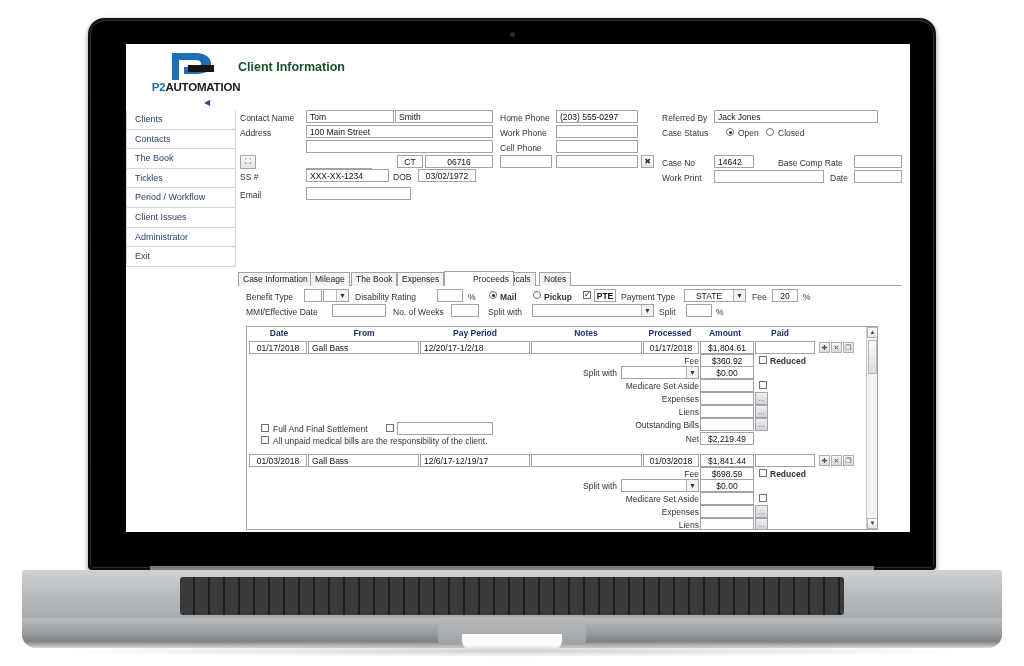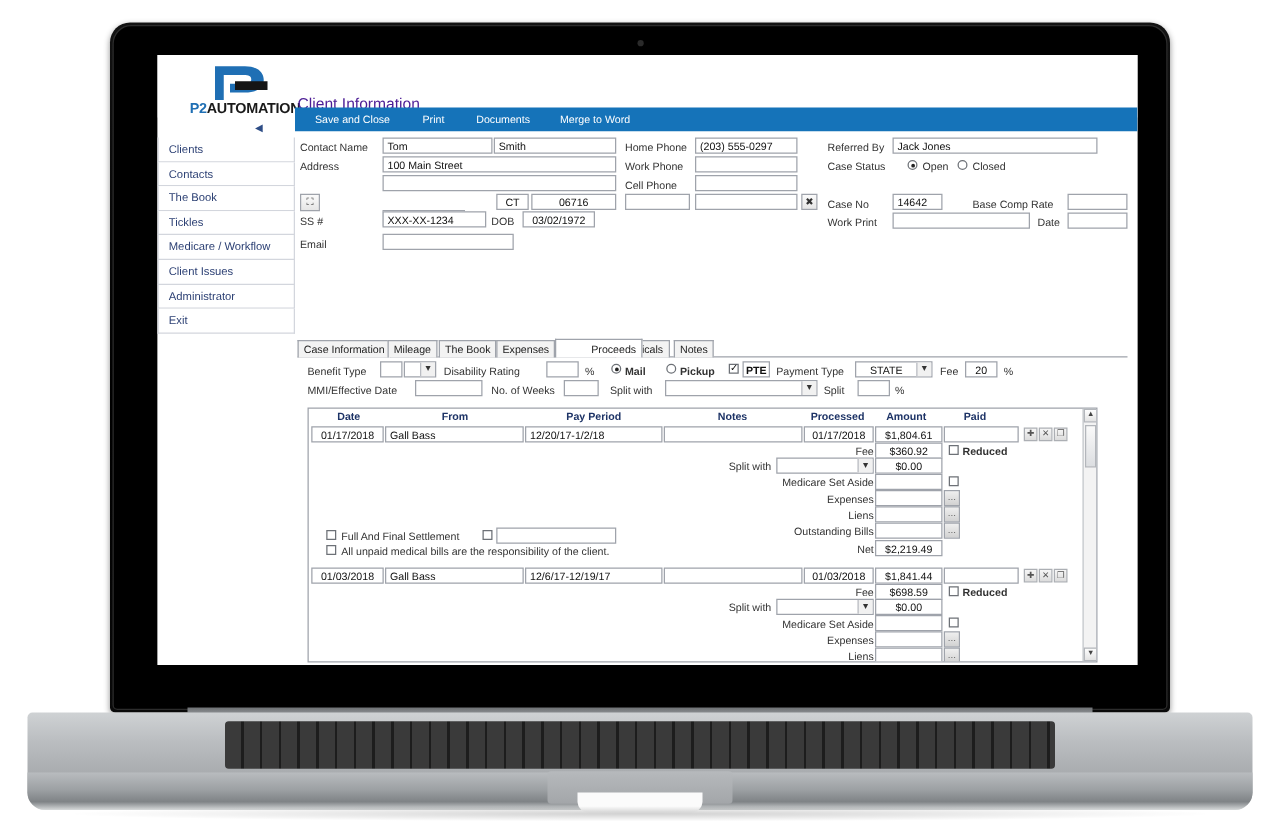--- a/index.html
+++ b/index.html
@@ -80,21 +80,21 @@
   
   .app { position: absolute; inset: 0; background: #fff; font-size: 9px; color: #1b1b1b; }
 
   
   .header { position: absolute; left: 0; top: 0; width: 784px; height: 50px; background: #fff; }
   .logo-wrap { position: absolute; left: 12px; top: 6px; width: 116px; height: 44px; }
   .logo-mark { position: absolute; left: 28px; top: 1px; }
   .logo-text { position: absolute; left: 0px; top: 31px; width: 116px; text-align: center;
     font-size: 11.5px; font-weight: bold; letter-spacing: -.2px; color: #1a1a1a; white-space: nowrap; }
   .logo-text .p2 { color: #1f6fb4; }
-  .page-title { position: absolute; left: 112px; top: 32px; font-size: 12.5px; font-weight: normal; color: #4c1d95; }
+  .page-title { position: absolute; left: 112px; top: 16px; font-size: 12.5px; font-weight: bold; color: #14532d; }
 
   
   .menubar { position: absolute; left: 110px; top: 42px; width: 674px; height: 19px; background: #1573b9; }
   .menubar .mi { position: absolute; top: 4px; color: #fff; font-size: 8.5px; white-space: nowrap; cursor: pointer; }
 
   
   .sidebar { position: absolute; left: 0px; top: 66px; width: 110px; }
   .collapse-arrow { position: absolute; left: 78px; top: -12px; width: 10px; height: 10px; color: #2e4d86; font-size: 8px; cursor: pointer; }
   .nav-item {
     height: 19.6px; line-height: 19.6px; padding-left: 8px;
@@ -180,34 +180,28 @@
             <svg width="54" height="30" viewBox="0 0 54 30">
               <path d="M6,2 L30,2 C40,2 45,7 45,13 C45,19 40,23 30,23 L18,23 L18,16 L29,16 C33,16 35,15 35,12.5 C35,10 33,9 29,9 L13,9 L13,29 L6,29 Z" fill="#1f6fb4"></path>
               <rect x="22" y="14" width="26" height="7" fill="#151515"></rect>
             </svg>
           </div>
           <div class="logo-text"><span class="p2">P2</span><span>AUTOMATION</span></div>
         </div>
         <div class="page-title">Client Information</div>
       </div>
 
-      <div class="menubar">
-        <div class="mi" style="left:16px">Save and Close</div>
-        <div class="mi" style="left:102px">Print</div>
-        <div class="mi" style="left:145px">Documents</div>
-        <div class="mi" style="left:212px">Merge to Word</div>
-      </div>
 
       <div class="sidebar">
         <div class="collapse-arrow">◀</div>
         <div class="nav-item">Clients</div>
         <div class="nav-item">Contacts</div>
         <div class="nav-item">The Book</div>
         <div class="nav-item">Tickles</div>
-        <div class="nav-item">Medicare / Workflow</div>
+        <div class="nav-item">Period / Workflow</div>
         <div class="nav-item">Client Issues</div>
         <div class="nav-item">Administrator</div>
         <div class="nav-item">Exit</div>
       </div>
 
       <div class="main">
 
         <div class="lbl" style="left:2px;  top:3px">Contact Name</div>
         <div class="fld" style="left:68px; top:0px;  width:88px">Tom</div>
         <div class="fld" style="left:157px;top:0px;  width:98px">Smith</div>

